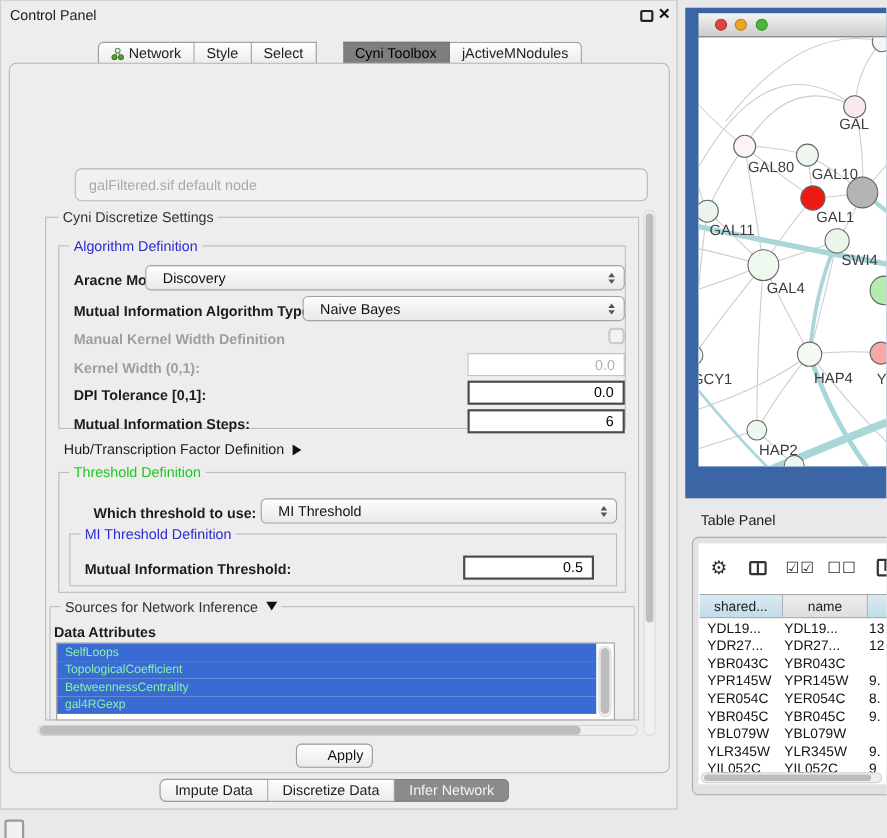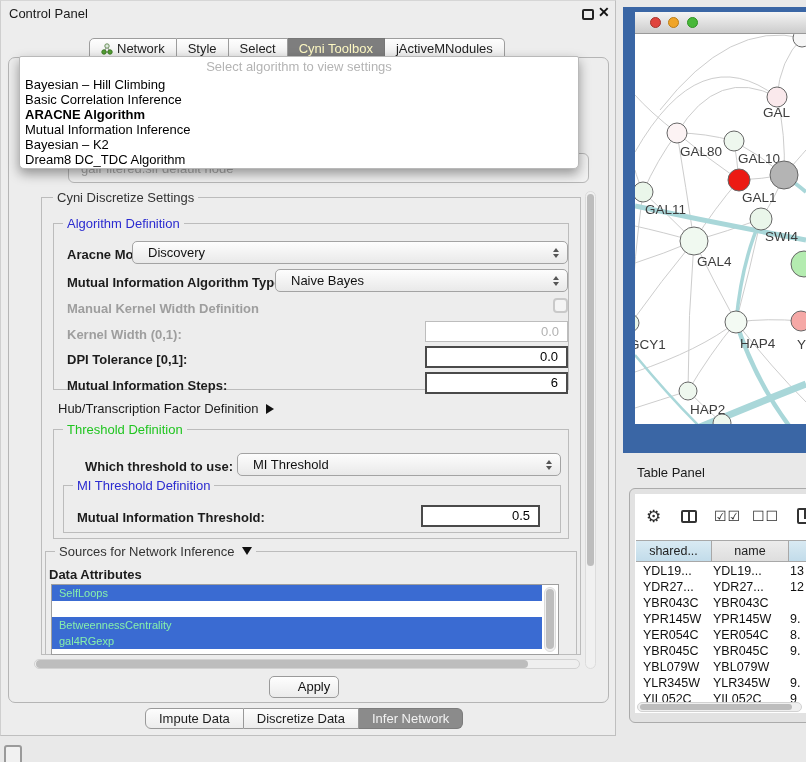--- a/index.html
+++ b/index.html
@@ -18,21 +18,21 @@
   .content-panel { left:7px; top:56px; width:601px; height:646px;
     border:1px solid #b5b5b5; border-radius:7px; background:#ededed; }
 
   
   .tabs { left:88px; top:37px; height:21px; display:flex; }
   .tab { height:21px; line-height:20px; padding:0 11px; font-size:13px; color:#222;
     background:linear-gradient(#fefefe,#ececec); border:1px solid #9d9d9d; border-left:none;
     display:flex; align-items:center; gap:4px; }
   .tab:first-child { border-left:1px solid #9d9d9d; border-radius:5px 0 0 0; }
   .tab:last-child  { border-radius:0 5px 0 0; }
-  .tab.sel { background:#7e7e7e; color:#fef9c3; border-color:#777; }
+  .tab.sel { background:#7e7e7e; color:#000000; border-color:#777;margin-left:24px; }
 
   
   .popup { left:18px; top:55px; width:560px; height:113px; background:#fff;
     border:1px solid #b9b9b9; border-radius:2px 2px 5px 5px;
     box-shadow:0 5px 12px rgba(0,0,0,.38); z-index:50; }
   .popup .ph { height:20px; line-height:20px; text-align:center; color:#b4b4b4; font-size:13px; }
   .dd-item { height:15px; line-height:15px; padding-left:5px; font-size:13px; color:#000; }
   .dd-item.bold { font-weight:bold; }
 
   .ghost-combo { left:67px; top:152px; width:521px; height:30px; border:1px solid #b7b7b7;
@@ -136,29 +136,20 @@
       </div>
     <div class="tab">
         <span>jActiveMNodules</span>
       </div>
   </div>
 
   <div class="abs content-panel"></div>
 
   <div class="abs ghost-combo">galFiltered.sif default node</div>
 
-  <div class="abs popup">
-    <div class="ph">Select algorithm to view settings</div>
-    <div class="dd-item">Bayesian – Hill Climbing</div>
-    <div class="dd-item">Basic Correlation Inference</div>
-    <div class="dd-item bold">ARACNE Algorithm</div>
-    <div class="dd-item">Mutual Information Inference</div>
-    <div class="dd-item">Bayesian – K2</div>
-    <div class="dd-item">Dream8 DC_TDC Algorithm</div>
-  </div>
 
   <div class="abs grp" style="left:40px;top:196px;width:540px;height:458px;"></div>
   <span class="legend" style="left:52px;top:189px;">Cyni Discretize Settings</span>
 
   <div class="abs grp" style="left:52px;top:222px;width:516px;height:167px;"></div>
   <span class="legend blue" style="left:62px;top:215px;">Algorithm Definition</span>
 
   <div class="abs lbl" style="left:66px;top:246px;">Aracne Mode:</div>
   <div class="abs combo" style="left:131px;top:240px;width:436px;height:23px;">
     <span>Discovery</span>
@@ -212,20 +203,21 @@
   <div class="abs field dark" style="left:420px;top:504px;width:119px;height:22px;">0.5</div>
 
   <div class="abs grp" style="left:44px;top:550px;width:532px;height:104px;"></div>
   <span class="legend" style="left:54px;top:543px;">
     <span>Sources for Network Inference</span><span class="arrow-down"></span>
   </span>
   <div class="abs lbl" style="left:48px;top:566px;">Data Attributes</div>
 
   <div class="abs" style="left:50px;top:583px;width:508px;height:71px;background:#fff;border:1px solid #9e9e9e;"></div>
   <div class="abs list-item" style="left:51px;top:584px;width:490px;">SelfLoops</div>
+  <div class="abs list-item" style="left:51px;top:600px;width:490px;">TopologicalCoefficient</div>
   <div class="abs list-item" style="left:51px;top:616px;width:490px;">BetweennessCentrality</div>
   <div class="abs list-item" style="left:51px;top:632px;width:490px;">gal4RGexp</div>
   <div class="abs vscroll" style="left:543px;top:586px;width:12px;height:65px;">
     <span class="thumb" style="left:1px;top:1px;width:8px;height:60px;"></span>
   </div>
 
   <div class="abs vscroll" style="left:584px;top:190px;width:11px;height:478px;">
     <span class="thumb" style="left:1px;top:2px;width:7px;height:372px;"></span>
   </div>
   <div class="abs hscroll" style="left:33px;top:658px;width:546px;height:10px;">

